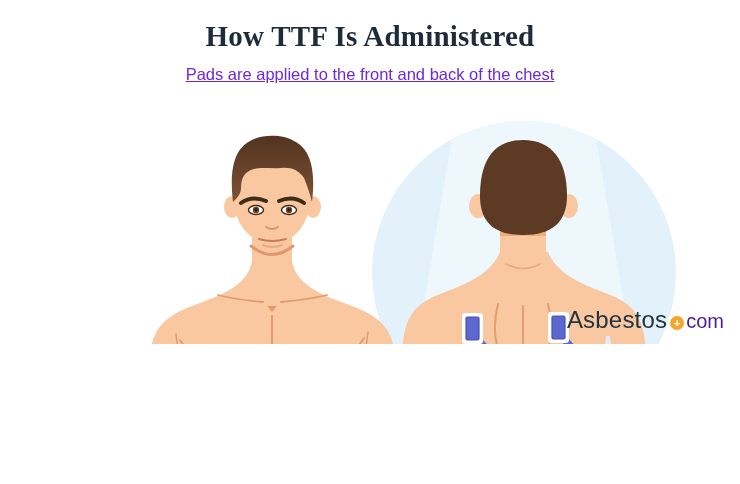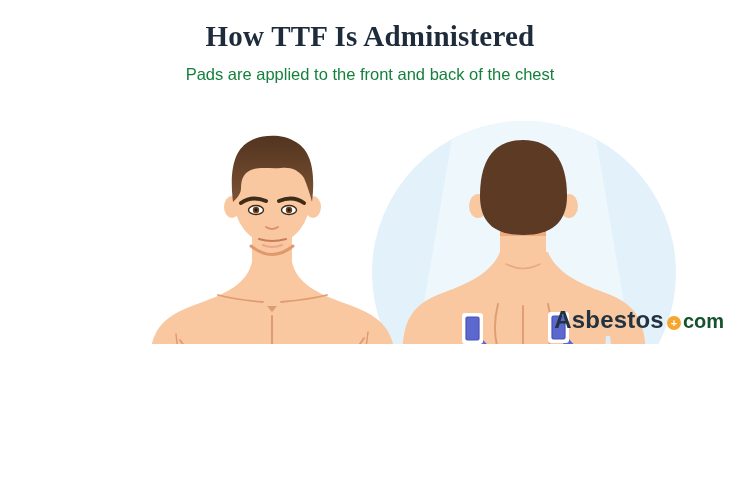--- a/index.html
+++ b/index.html
@@ -17,39 +17,40 @@
     margin:20px 0 0 0;
     font-family:"Liberation Serif", serif;
     font-weight:700;
     font-size:29px;
     letter-spacing:.2px;
     color:#1d2b3a;
   }
   .subtitle{
     margin:12px 0 0 0;
     font-size:16.5px;
-    color:#15803d;
+    color:#6d28d9;
+    text-decoration:underline;
   }
   .art{position:absolute;top:0;left:0;z-index:1;}
   .logo{
     position:absolute;right:16px;bottom:10px;z-index:6;
     display:flex;align-items:center;
   }
   .logo .name{
-    font-size:24px;font-weight:700;color:#22333f;letter-spacing:.2px;
+    font-size:24px;font-weight:400;color:#22333f;letter-spacing:.2px;
   }
   .logo .plus-badge{
     width:14px;height:14px;border-radius:50%;
     background:#f5a62c;color:#ffffff;
     display:flex;align-items:center;justify-content:center;
     font-size:11px;font-weight:700;line-height:1;
     margin:6px 2px 0 3px;
   }
   .logo .tld{
-    font-size:20px;font-weight:700;color:#14532d;margin-top:3px;
+    font-size:20px;font-weight:400;color:#4c1d95;margin-top:3px;
   }
 </style>
 </head>
 <body>
 
 <div class="canvas">
 
   <div class="header">
     <h1 class="title">How TTF Is Administered</h1>
     <p class="subtitle">Pads are applied to the front and back of the chest</p>

